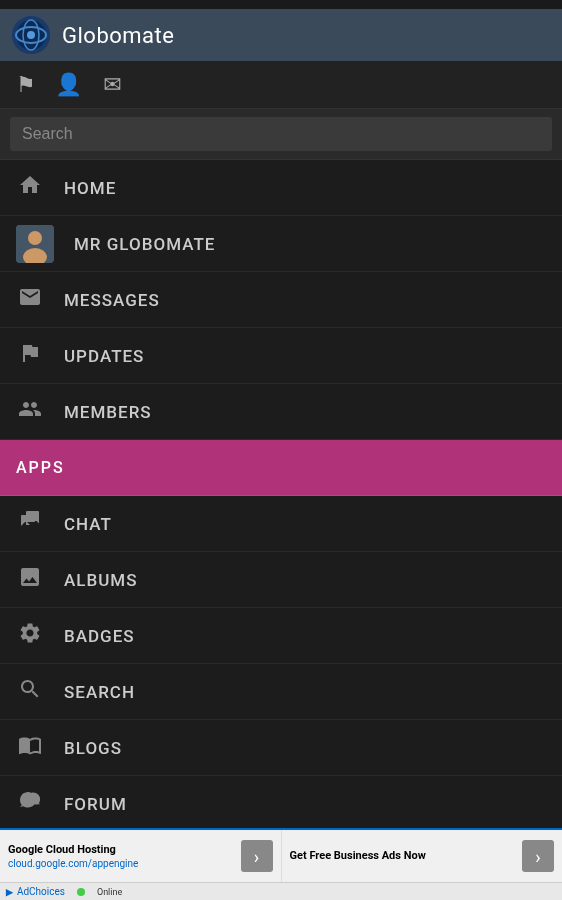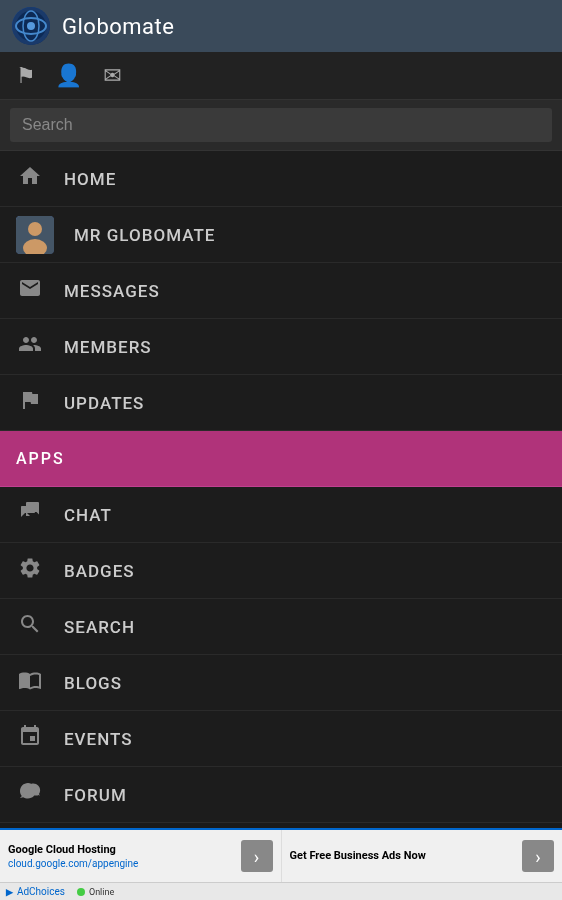--- a/index.html
+++ b/index.html
@@ -13,20 +13,21 @@
     }
 
     
     #app-bar {
       display: flex;
       align-items: center;
       background: #3a4a5a;
       height: 52px;
       padding: 0 12px;
       gap: 12px;
+      margin-top: 9px;
     }
     #app-logo {
       width: 38px;
       height: 38px;
       border-radius: 50%;
       background: radial-gradient(circle at 40% 40%, #2266cc, #0a1a3a);
       display: flex;
       align-items: center;
       justify-content: center;
       font-size: 18px;
@@ -196,20 +197,21 @@
     .online-dot {
       width: 8px;
       height: 8px;
       background: #44cc44;
       border-radius: 50%;
       margin-left: 8px;
     }
     .online-label {
       font-size: 9px;
       color: #333;
+      margin-left: 8px;
     }
   </style>
 </head>
 <body>
 
 <div id="app-bar">
   <div id="app-logo">
     <svg width="38" height="38" viewBox="0 0 38 38">
       <circle cx="19" cy="19" r="19" fill="#1a3a6a"></circle>
       <circle cx="19" cy="19" r="15" fill="#0d2a55"></circle>
@@ -258,50 +260,58 @@
       <svg width="24" height="24" viewBox="0 0 24 24" fill="#888">
           <path d="M20 4H4c-1.1 0-2 .9-2 2v12c0 1.1.9 2 2 2h16c1.1 0 2-.9 2-2V6c0-1.1-.9-2-2-2zm0 4l-8 5-8-5V6l8 5 8-5v2z"></path>
         </svg>
     </span>
     <span class="menu-label">MESSAGES</span>
   </div>
 
   <div class="menu-item">
     <span class="menu-icon">
       <svg width="24" height="24" viewBox="0 0 24 24" fill="#888">
+          <path d="M14.4 6L14 4H5v17h2v-7h5.6l.4 2h7V6z"></path>
+        </svg>
+    </span>
+    <span class="menu-label">UPDATES</span>
+  </div>
+
+  <div class="menu-item">
+    <span class="menu-icon">
+      <svg width="24" height="24" viewBox="0 0 24 24" fill="#888">
           <path d="M16 11c1.66 0 2.99-1.34 2.99-3S17.66 5 16 5c-1.66 0-3 1.34-3 3s1.34 3 3 3zm-8 0c1.66 0 2.99-1.34 2.99-3S9.66 5 8 5C6.34 5 5 6.34 5 8s1.34 3 3 3zm0 2c-2.33 0-7 1.17-7 3.5V19h14v-2.5c0-2.33-4.67-3.5-7-3.5zm8 0c-.29 0-.62.02-.97.05 1.16.84 1.97 1.97 1.97 3.45V19h6v-2.5c0-2.33-4.67-3.5-7-3.5z"></path>
         </svg>
     </span>
     <span class="menu-label">MEMBERS</span>
-  </div>
-
-  <div class="menu-item">
-    <span class="menu-icon">
-      <svg width="24" height="24" viewBox="0 0 24 24" fill="#888">
-          <path d="M14.4 6L14 4H5v17h2v-7h5.6l.4 2h7V6z"></path>
-        </svg>
-    </span>
-    <span class="menu-label">UPDATES</span>
   </div>
 
   <div class="menu-item active">
     <span class="menu-label" style="color:#fff; font-size:16px; letter-spacing:2px;">APPS</span>
   </div>
 
   <div class="menu-item">
     <span class="menu-icon">
       <svg width="24" height="24" viewBox="0 0 24 24" fill="#888">
           <path d="M17 10.5V7c0-.55-.45-1-1-1H4c-.55 0-1 .45-1 1v10l4-4h9c.55 0 1-.45 1-1v-1.5l4 4V10.5l-4 0z"></path>
           <rect x="8" y="2" width="13" height="10" rx="1" fill="#888"></rect>
           <polygon points="8,12 12,16 8,16" fill="#888"></polygon>
         </svg>
     </span>
     <span class="menu-label">CHAT</span>
   </div>
 
+  <div class="menu-item">
+    <span class="menu-icon">
+      <svg width="24" height="24" viewBox="0 0 24 24" fill="#888">
+          <path d="M21 19V5c0-1.1-.9-2-2-2H5c-1.1 0-2 .9-2 2v14c0 1.1.9 2 2 2h14c1.1 0 2-.9 2-2zM8.5 13.5l2.5 3.01L14.5 12l4.5 6H5l3.5-4.5z"></path>
+        </svg>
+    </span>
+    <span class="menu-label">ALBUMS</span>
+  </div>
 
   <div class="menu-item">
     <span class="menu-icon">
       <svg width="24" height="24" viewBox="0 0 24 24" fill="#888">
           <path d="M19.14 12.94c.04-.3.06-.61.06-.94 0-.32-.02-.64-.07-.94l2.03-1.58c.18-.14.23-.41.12-.61l-1.92-3.32c-.12-.22-.37-.29-.59-.22l-2.39.96c-.5-.38-1.03-.7-1.62-.94l-.36-2.54c-.04-.24-.24-.41-.48-.41h-3.84c-.24 0-.43.17-.47.41l-.36 2.54c-.59.24-1.13.57-1.62.94l-2.39-.96c-.22-.08-.47 0-.59.22L2.74 8.87c-.12.21-.08.47.12.61l2.03 1.58c-.05.3-.09.63-.09.94s.02.64.07.94l-2.03 1.58c-.18.14-.23.41-.12.61l1.92 3.32c.12.22.37.29.59.22l2.39-.96c.5.38 1.03.7 1.62.94l.36 2.54c.05.24.24.41.48.41h3.84c.24 0 .44-.17.47-.41l.36-2.54c.59-.24 1.13-.56 1.62-.94l2.39.96c.22.08.47 0 .59-.22l1.92-3.32c.12-.22.07-.47-.12-.61l-2.01-1.58zM12 15.6c-1.98 0-3.6-1.62-3.6-3.6s1.62-3.6 3.6-3.6 3.6 1.62 3.6 3.6-1.62 3.6-3.6 3.6z"></path>
         </svg>
     </span>
     <span class="menu-label">BADGES</span>
   </div>
 
@@ -316,28 +326,20 @@
 
   <div class="menu-item">
     <span class="menu-icon">
       <svg width="24" height="24" viewBox="0 0 24 24" fill="#888">
           <path d="M21 5c-1.11-.35-2.33-.5-3.5-.5-1.95 0-4.05.4-5.5 1.5-1.45-1.1-3.55-1.5-5.5-1.5S2.45 4.9 1 6v14.65c0 .25.25.5.5.5.1 0 .15-.05.25-.05C3.1 20.45 5.05 20 6.5 20c1.95 0 4.05.4 5.5 1.5 1.35-.85 3.8-1.5 5.5-1.5 1.65 0 3.35.3 4.75 1.05.1.05.15.05.25.05.25 0 .5-.25.5-.5V6c-.6-.45-1.25-.75-2-1zm0 13.5c-1.1-.35-2.3-.5-3.5-.5-1.7 0-4.15.65-5.5 1.5V8c1.35-.85 3.8-1.5 5.5-1.5 1.2 0 2.4.15 3.5.5v11.5z"></path>
         </svg>
     </span>
     <span class="menu-label">BLOGS</span>
   </div>
 
-  <div class="menu-item">
-    <span class="menu-icon">
-      <svg width="24" height="24" viewBox="0 0 24 24" fill="#888">
-          <path d="M17 12h-5v5h5v-5zM16 1v2H8V1H6v2H5c-1.11 0-1.99.9-1.99 2L3 19c0 1.1.89 2 2 2h14c1.1 0 2-.9 2-2V5c0-1.1-.9-2-2-2h-1V1h-2zm3 18H5V8h14v11z"></path>
-        </svg>
-    </span>
-    <span class="menu-label">EVENTS</span>
-  </div>
 
   <div class="menu-item">
     <span class="menu-icon">
       <svg width="24" height="24" viewBox="0 0 24 24" fill="#888">
           <path d="M18 11c0-4.42-3.58-8-8-8S2 6.58 2 11c0 1.92.68 3.68 1.81 5.06L2 18l3.13-.81C6.44 18.01 8.15 18.5 10 18.5c4.42 0 8-3.58 8-8v0zm3 3c.71-1.07 1.14-2.34 1.14-3.73 0-3.72-3.01-6.73-6.73-6.73-.67 0-1.31.1-1.92.27.73 2.66-.02 5.55-1.99 7.52 1.26 2.54 3.86 4.27 6.64 4.27.95 0 1.86-.19 2.69-.52L22 16l-1-2z"></path>
         </svg>
     </span>
     <span class="menu-label">FORUM</span>
   </div>
 

